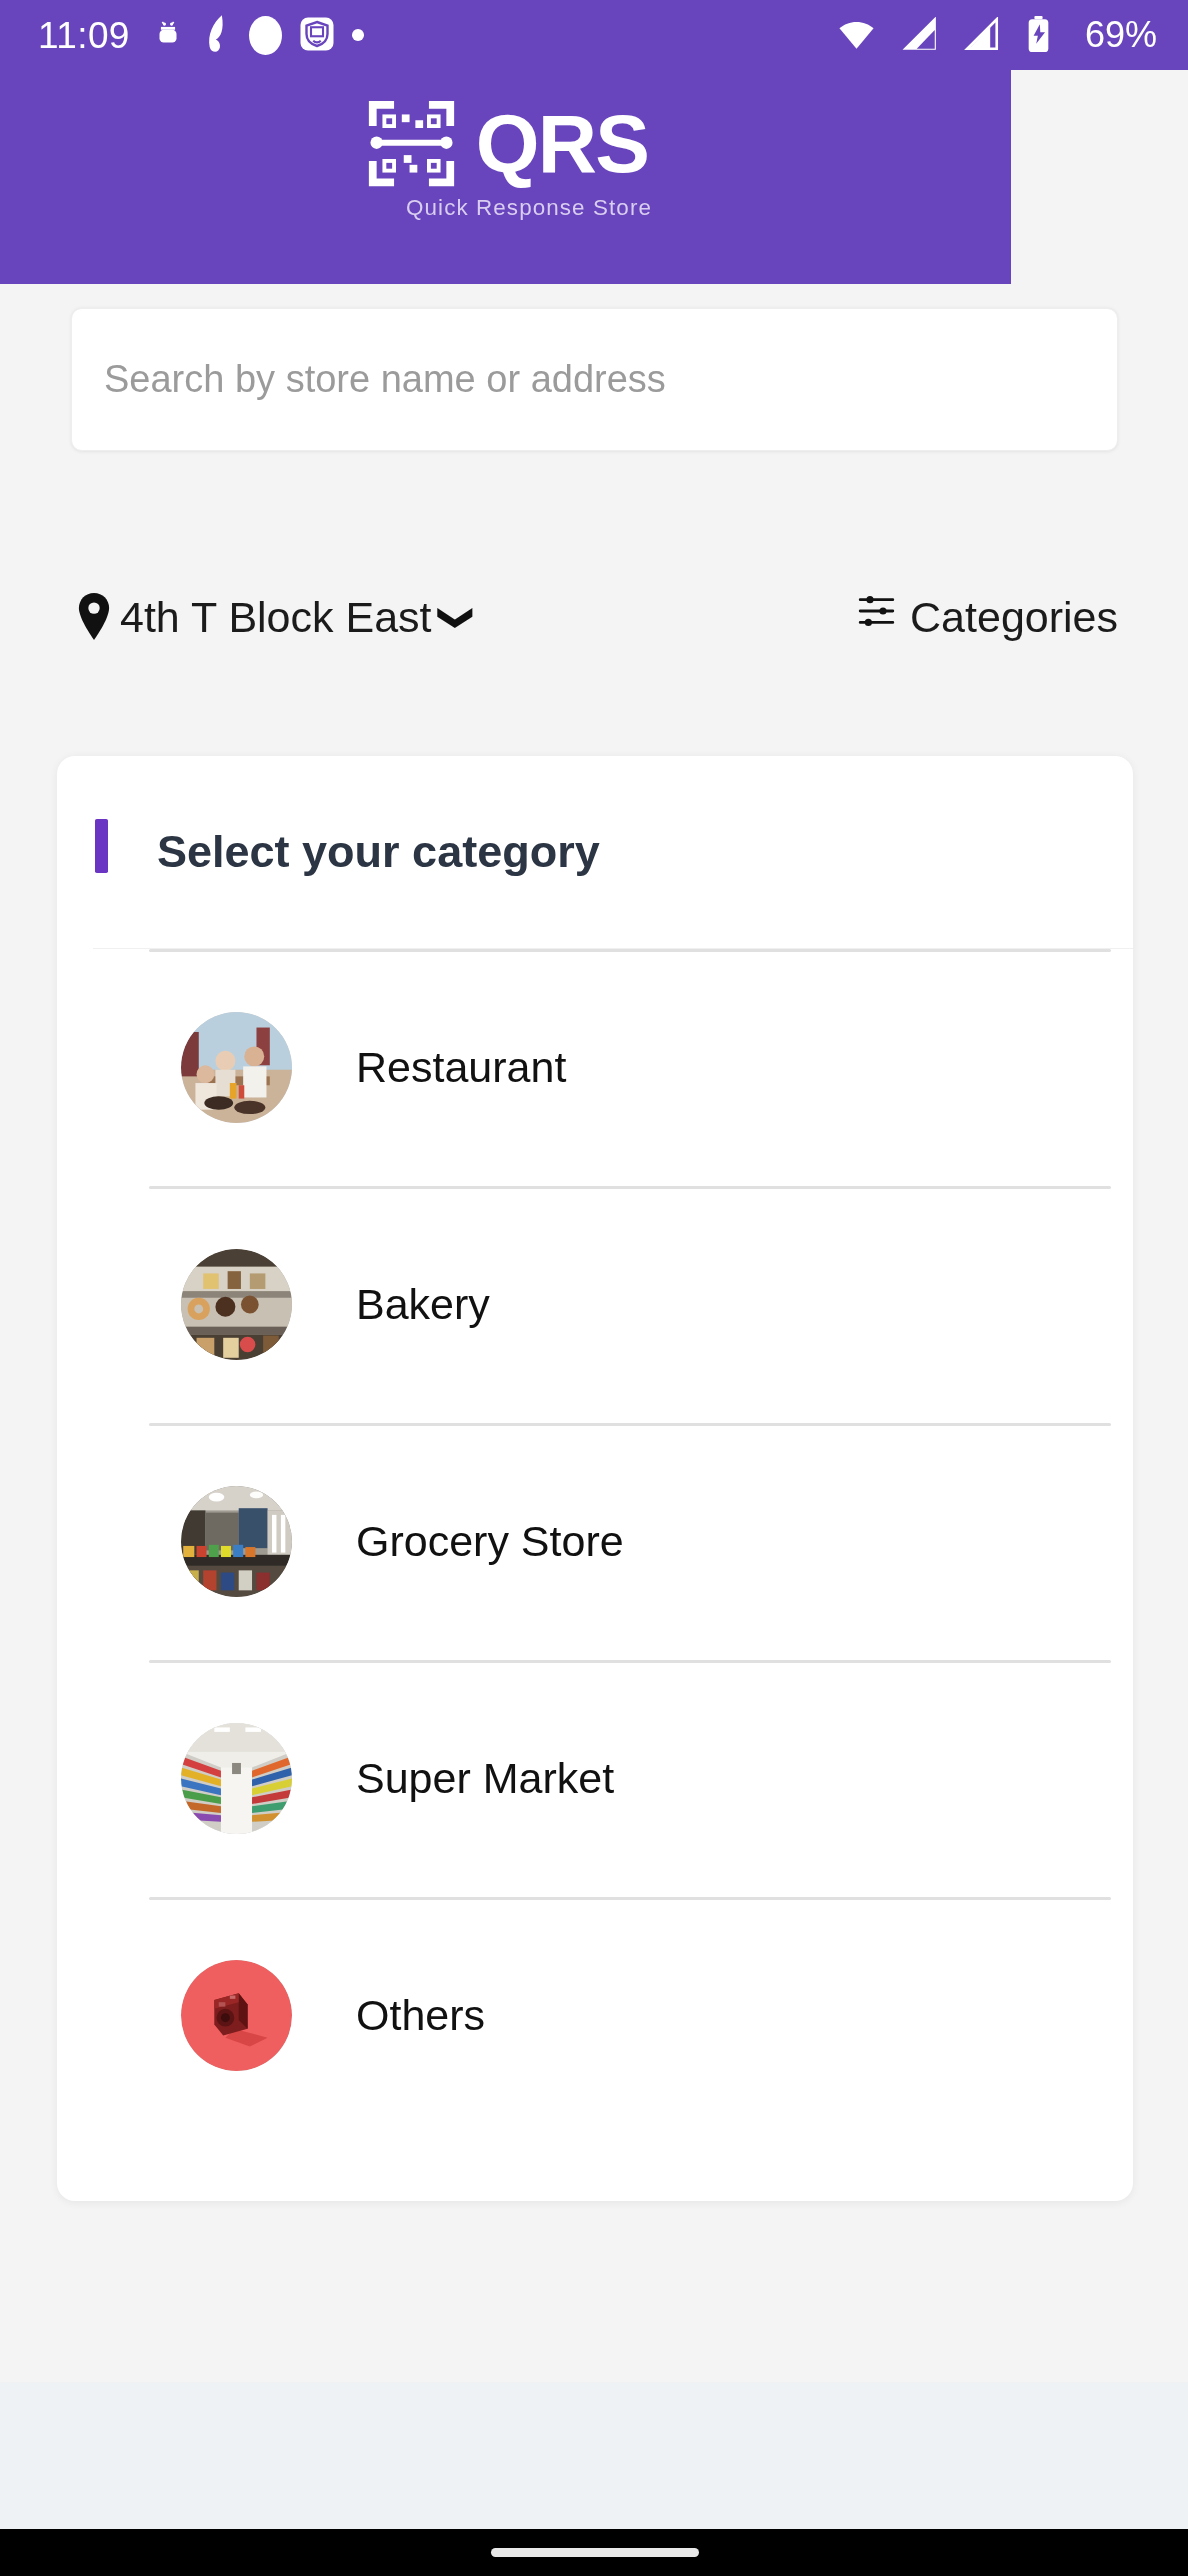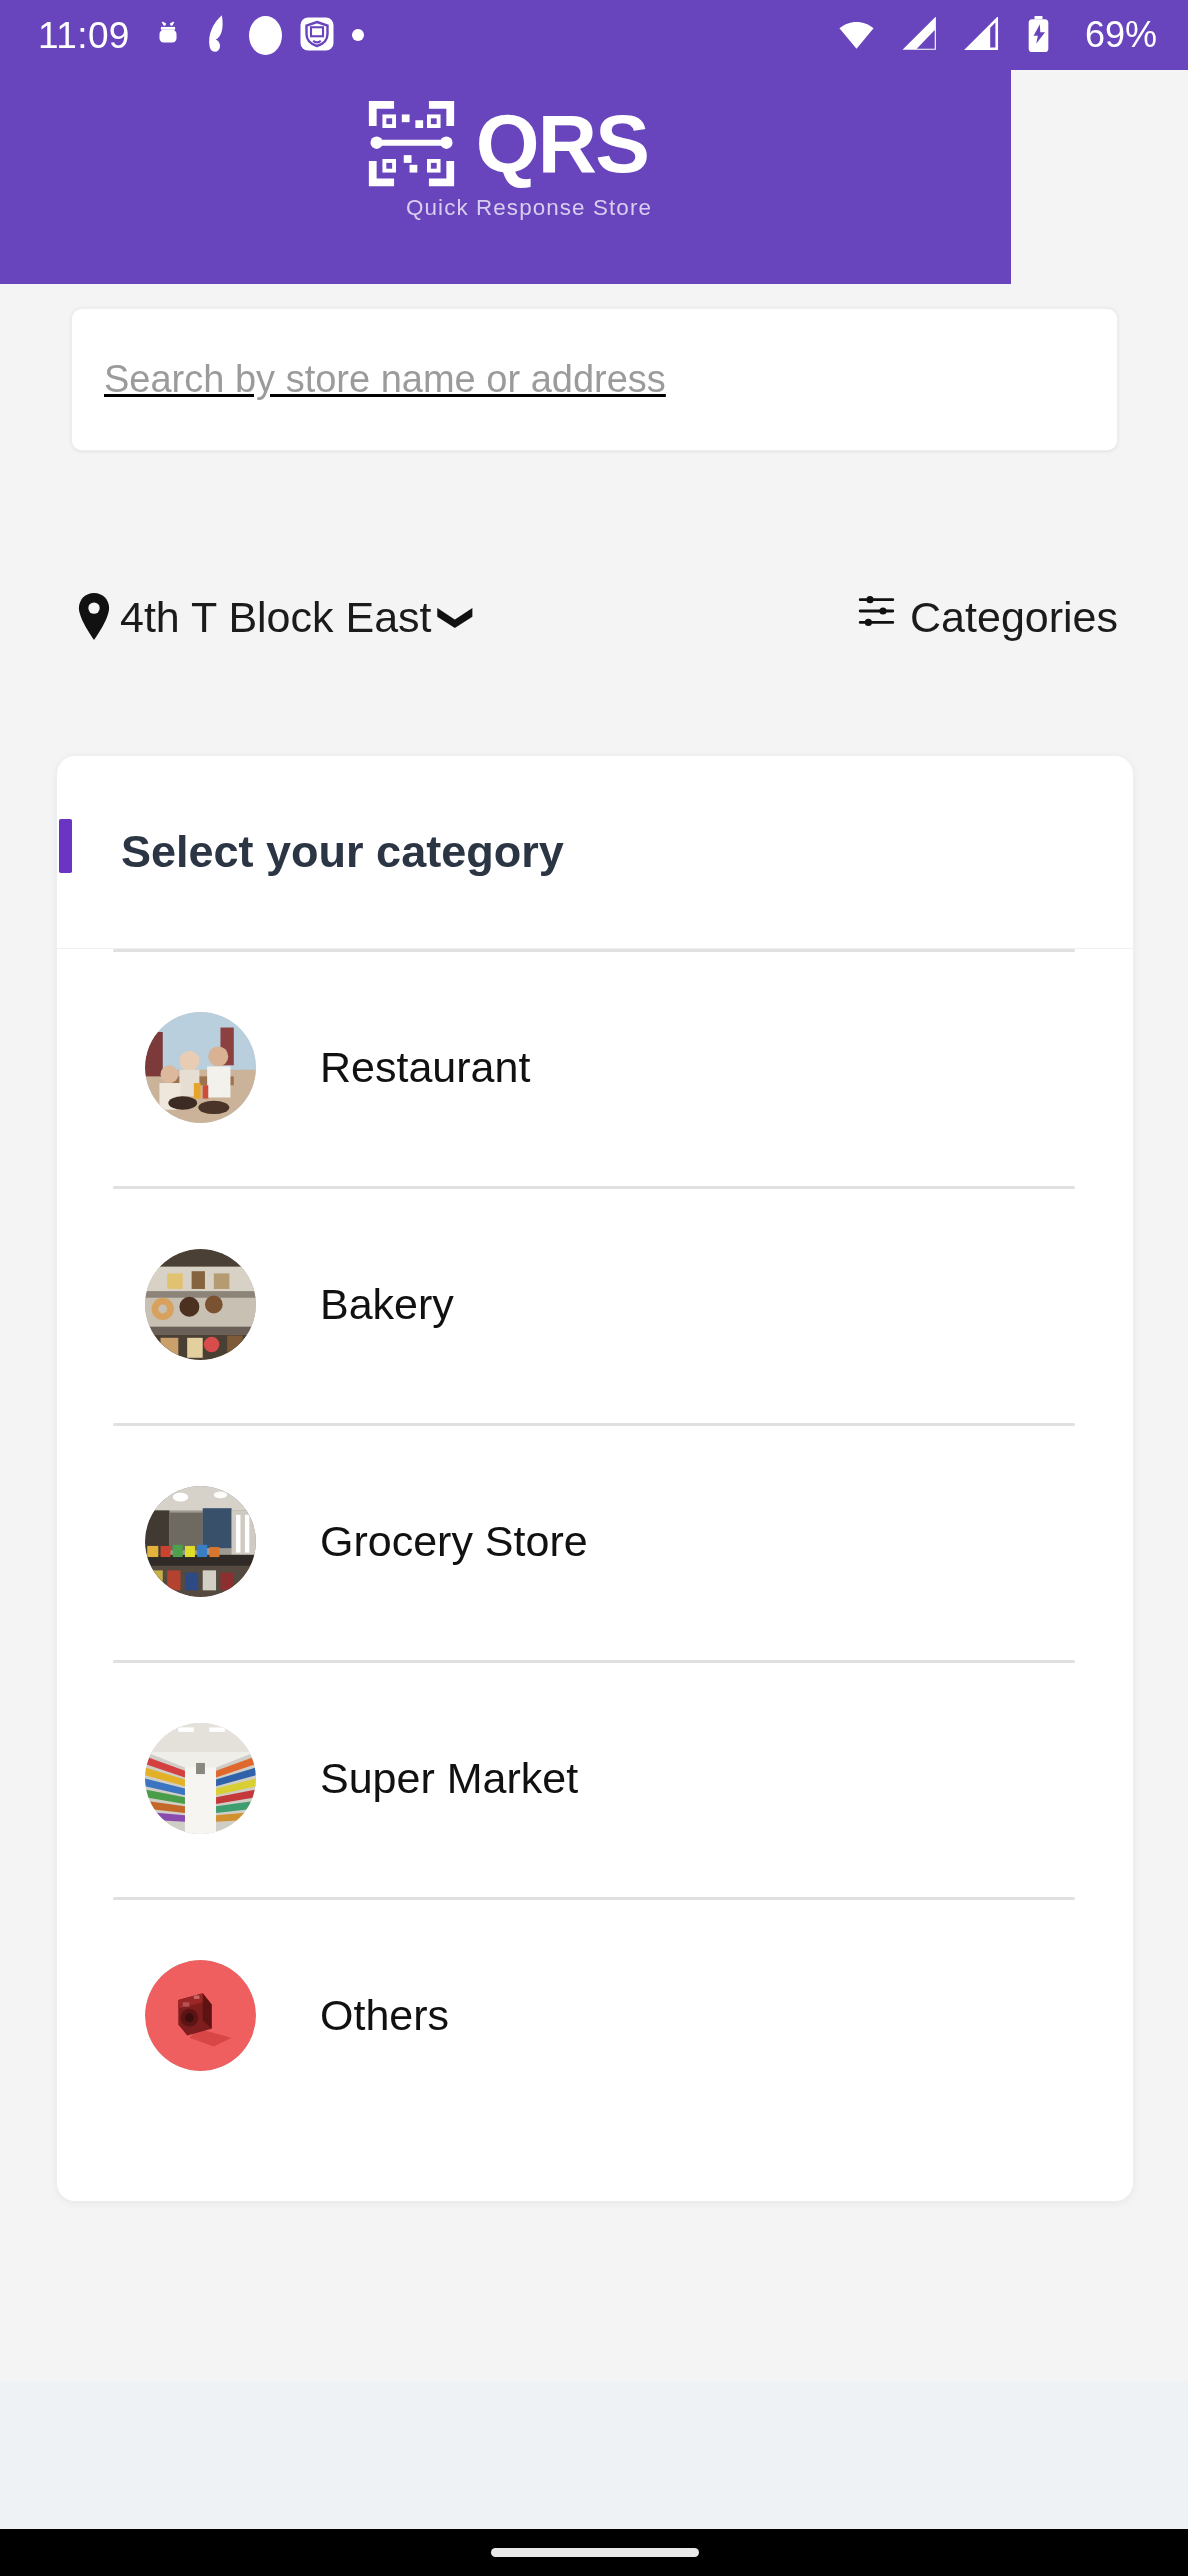--- a/index.html
+++ b/index.html
@@ -107,21 +107,20 @@
   .search-area {
     position: absolute;
     top: 284px; left: 0;
     width: 1189px;
     height: 191px;
     background: #f4f4f4;
     display: flex;
     align-items: center;
     padding: 0 71px 0 71px;
     gap: 63px;
-    text-decoration: underline;
   }
   .search-box {
     flex: 1;
     height: 143px;
     background: #ffffff;
     border: 0.9px solid #eeeeee;
     border-radius: 10.7px;
     display: flex;
     align-items: center;
     padding: 0 32px;
@@ -191,20 +190,21 @@
   
   .card {
     position: absolute;
     top: 756px; left: 57px;
     width: 1076px;
     height: 1445px;
     background: #ffffff;
     border-radius: 18px;
     box-shadow: 0 1.8px 9px rgba(0,0,0,0.06);
     overflow: hidden;
+    padding-left: 36px;
   }
   .card-head {
     height: 193px;
     display: flex;
     align-items: center;
     position: relative;
     border-bottom: 0.9px solid #f0f0f0;
   }
   .accent-bar {
     position: absolute;

